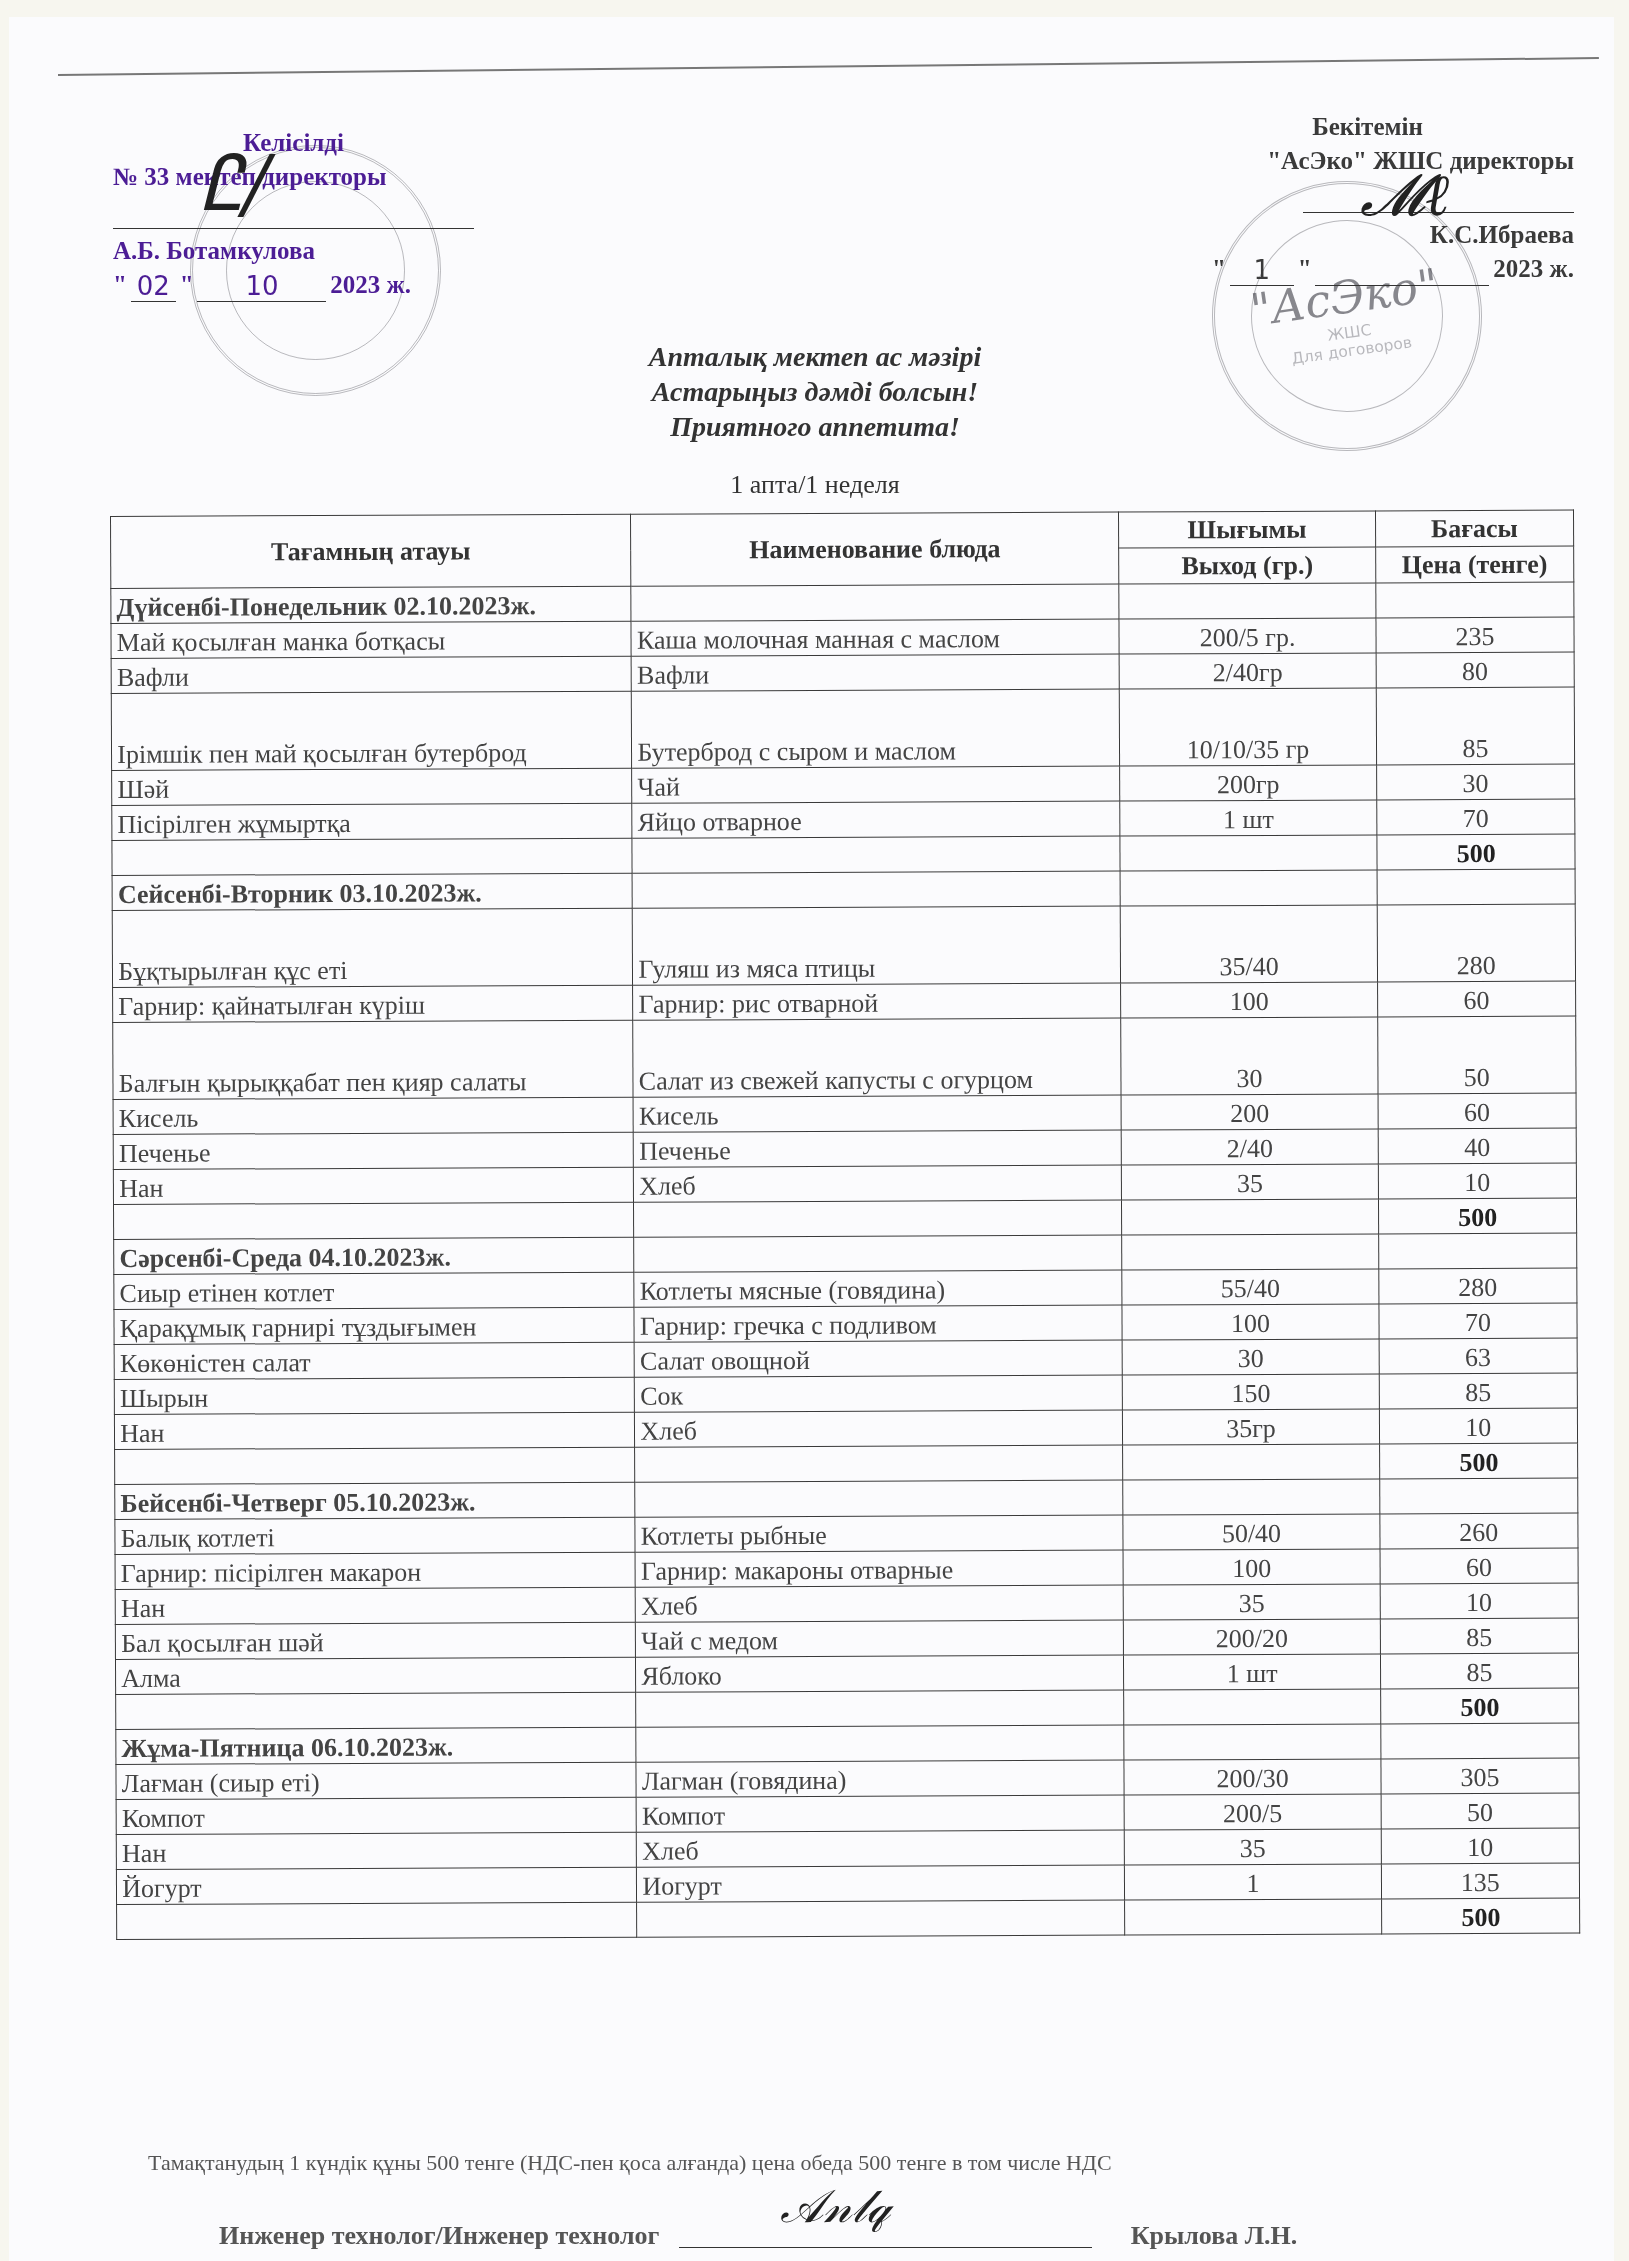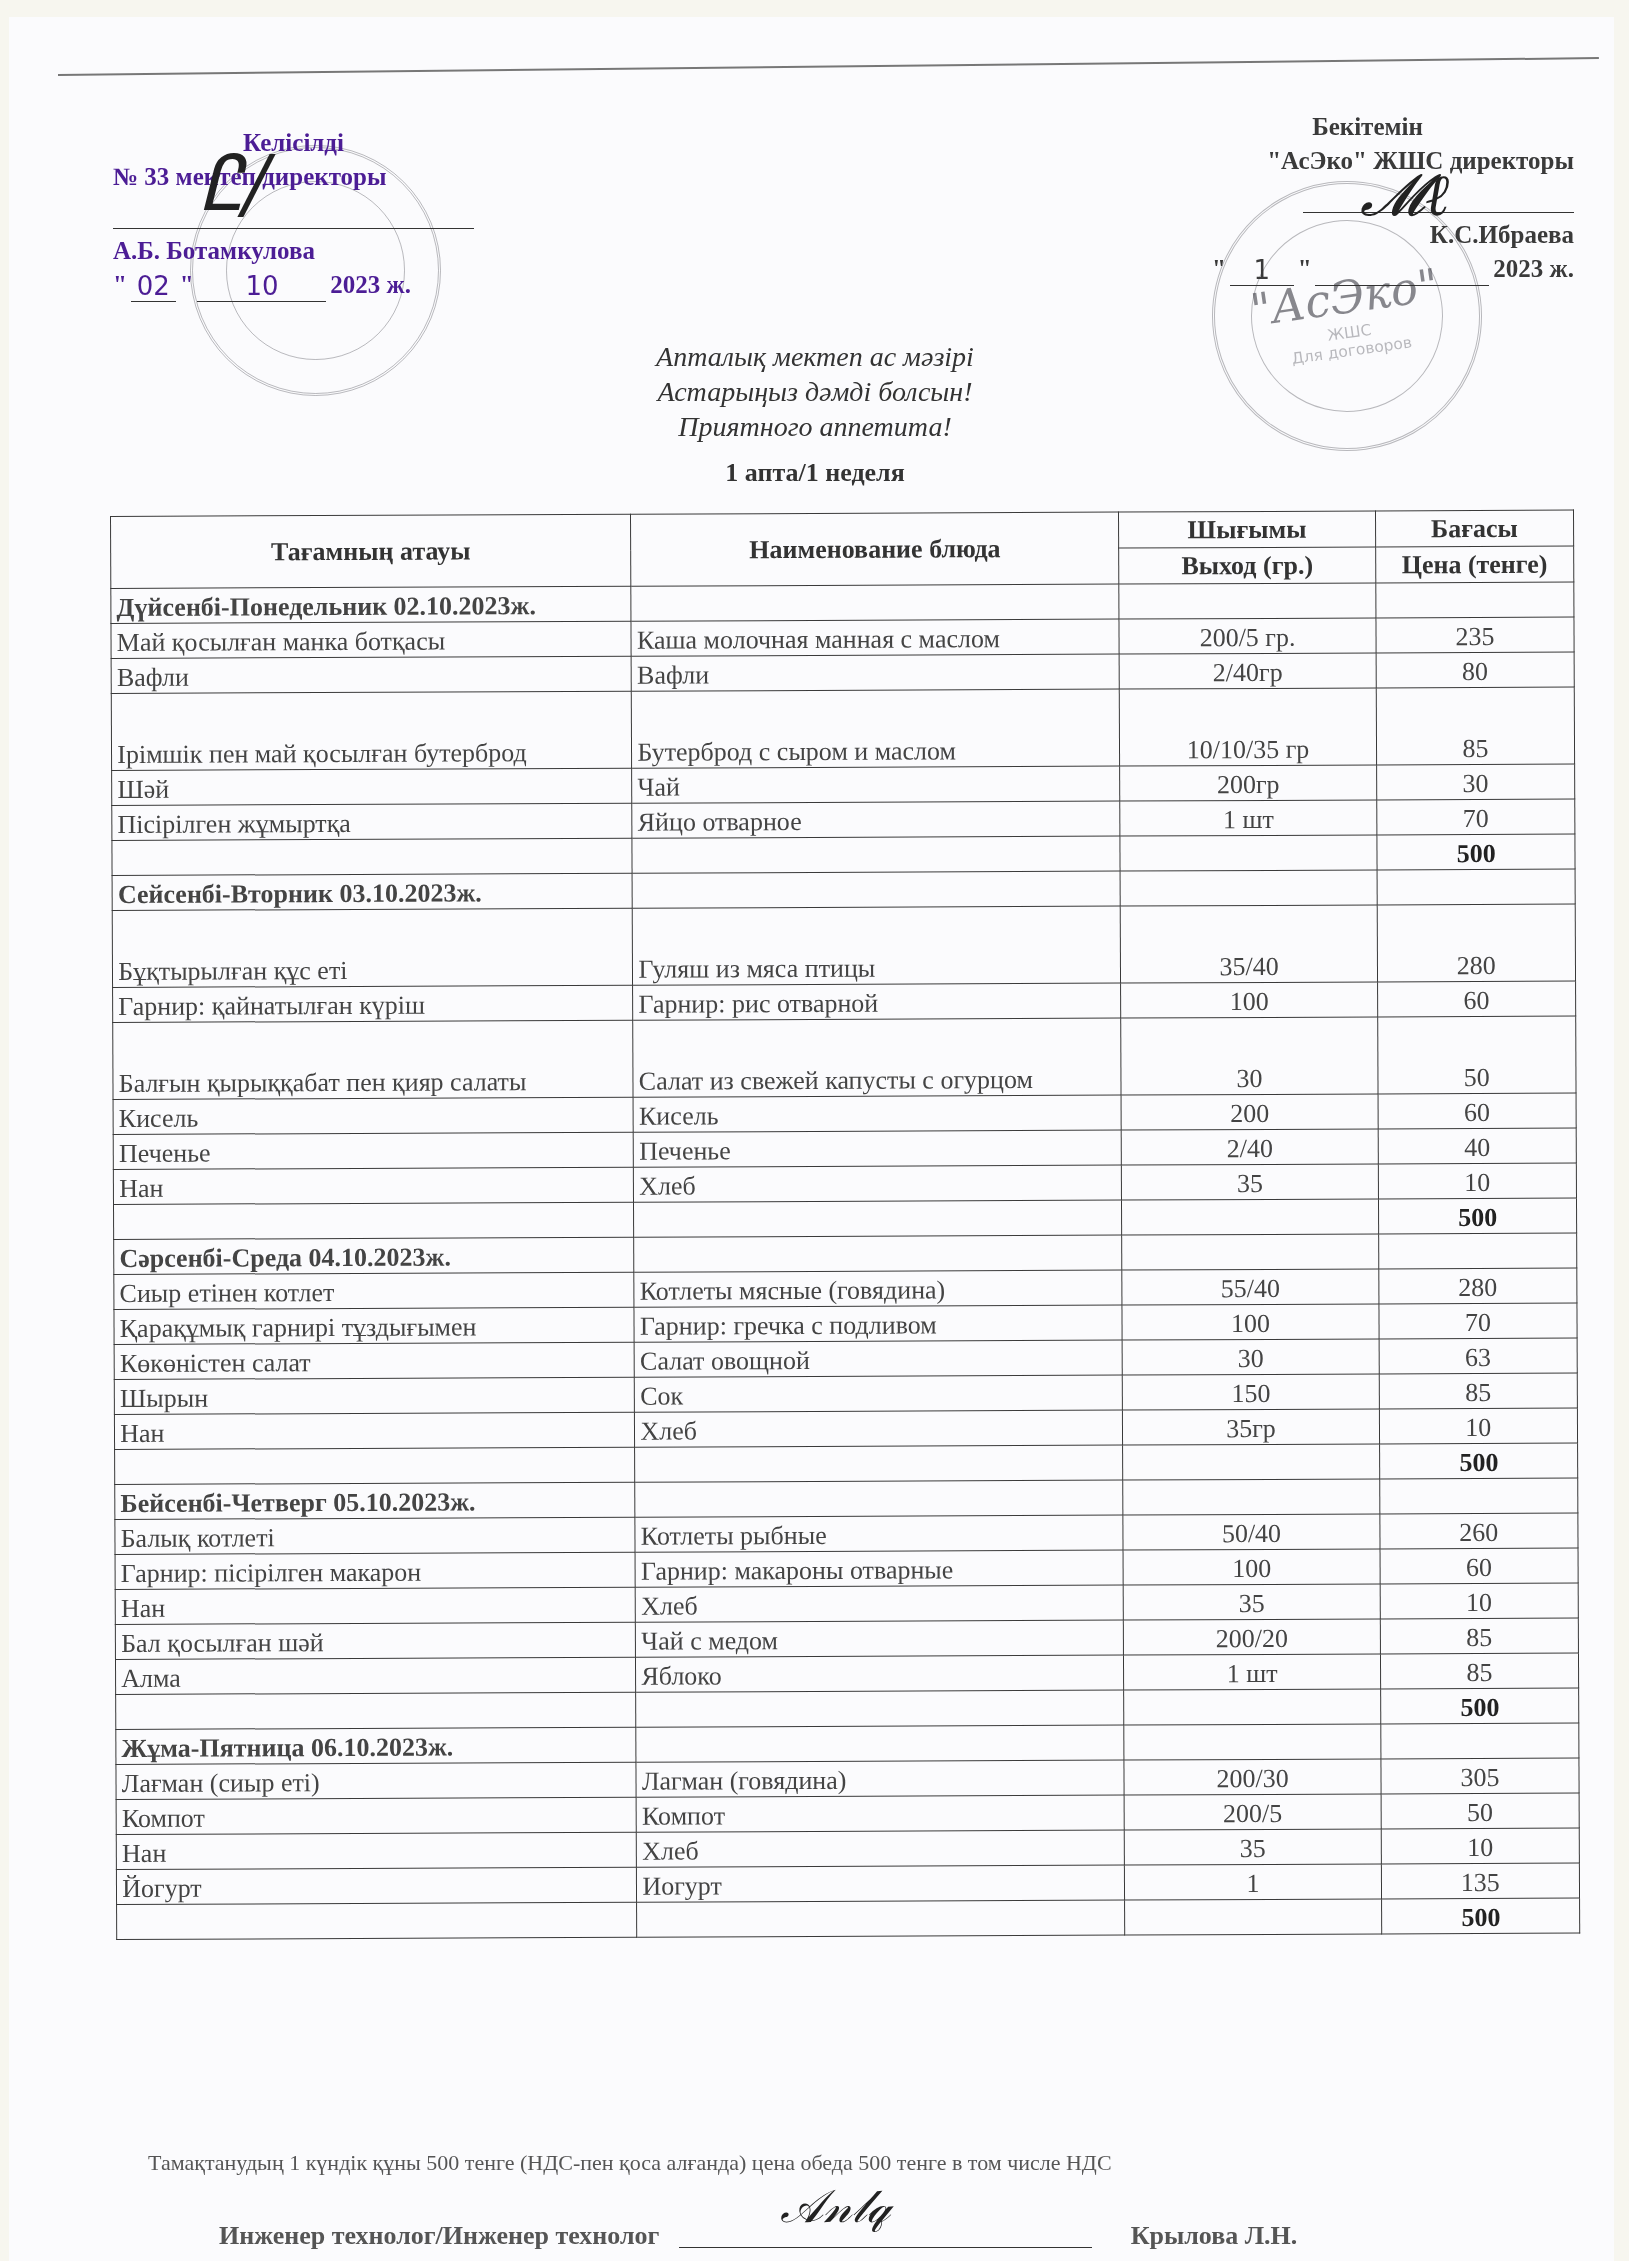--- a/index.html
+++ b/index.html
@@ -132,30 +132,30 @@
     
     .title-block {
       position: absolute;
       left: 0;
       width: 1630px;
       top: 339px;
       text-align: center;
     }
     .title-block .it {
       font-style: italic;
-      font-weight: normal;
+      font-weight: bold;
       font-size: 28px;
       line-height: 35px;
       color: #333;
     }
     .title-block .week {
-      font-weight: bold;
+      font-weight: normal;
       font-size: 26px;
       line-height: 39px;
-      margin-top: 9px;
+      margin-top: 21px;
       color: #333;
     }
 
     
     .menu-table {
       position: absolute;
       left: 110px;
       top: 516px;
       width: 1464px;
       border-collapse: collapse;

